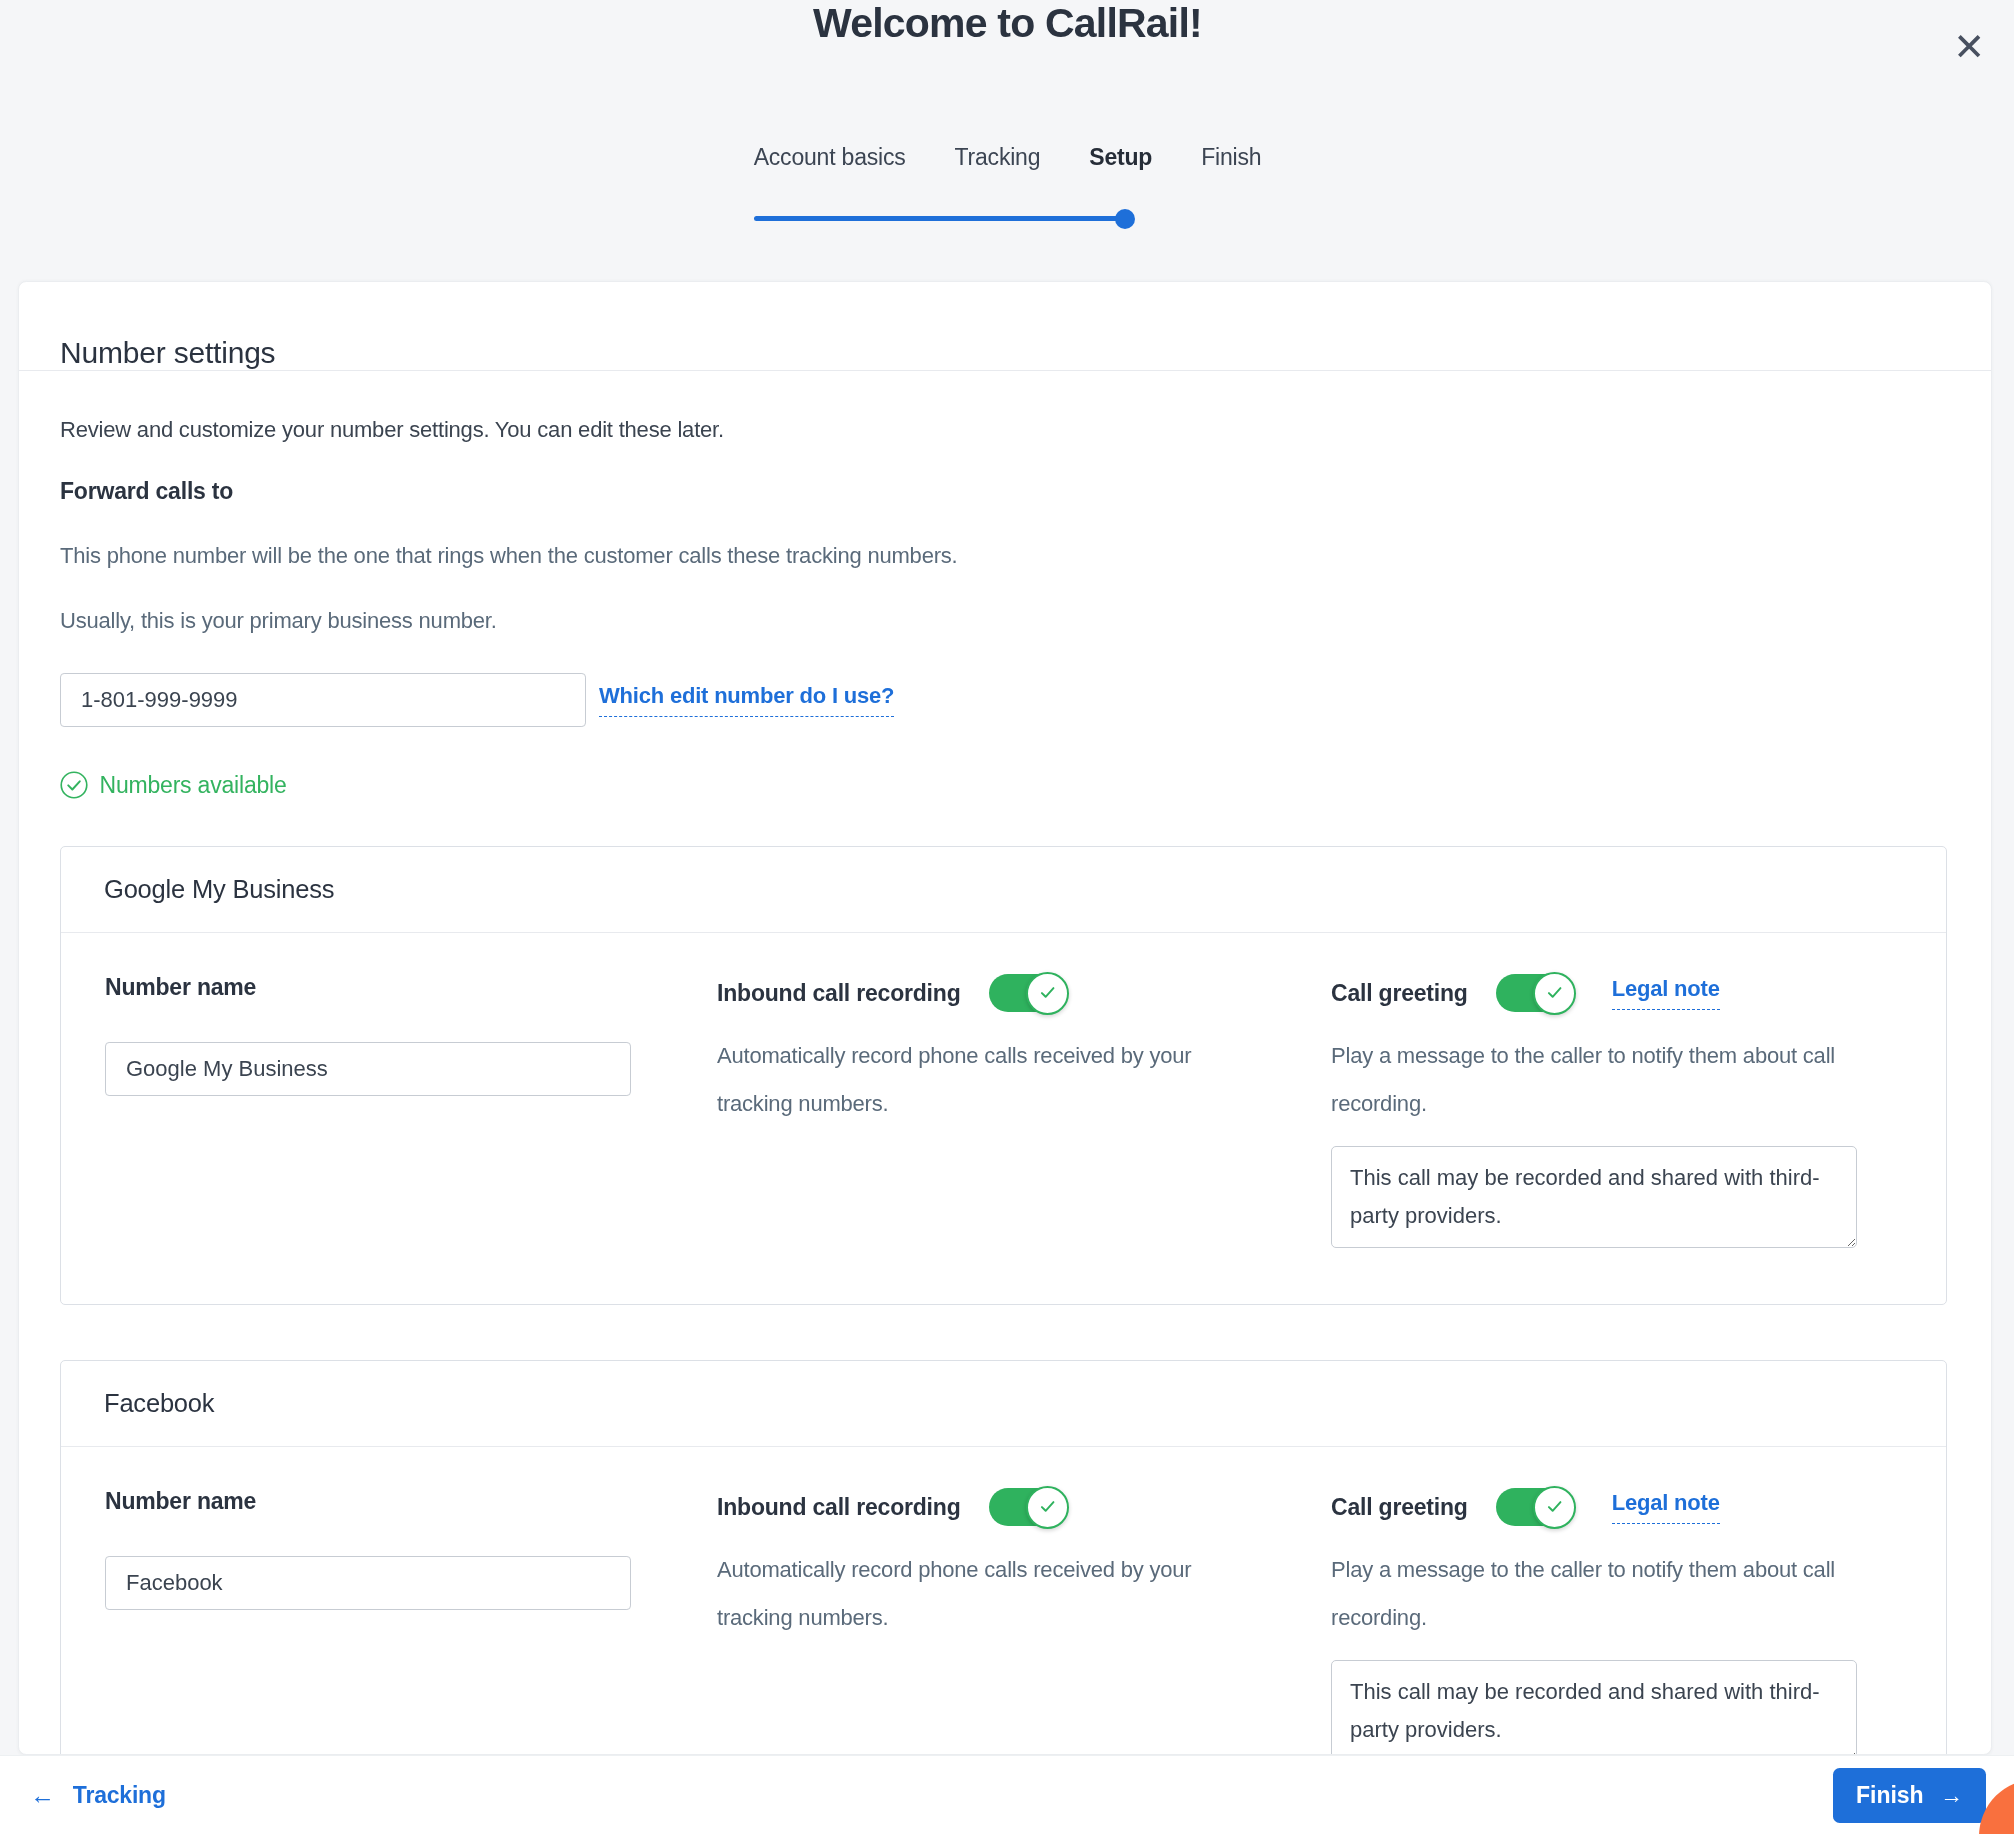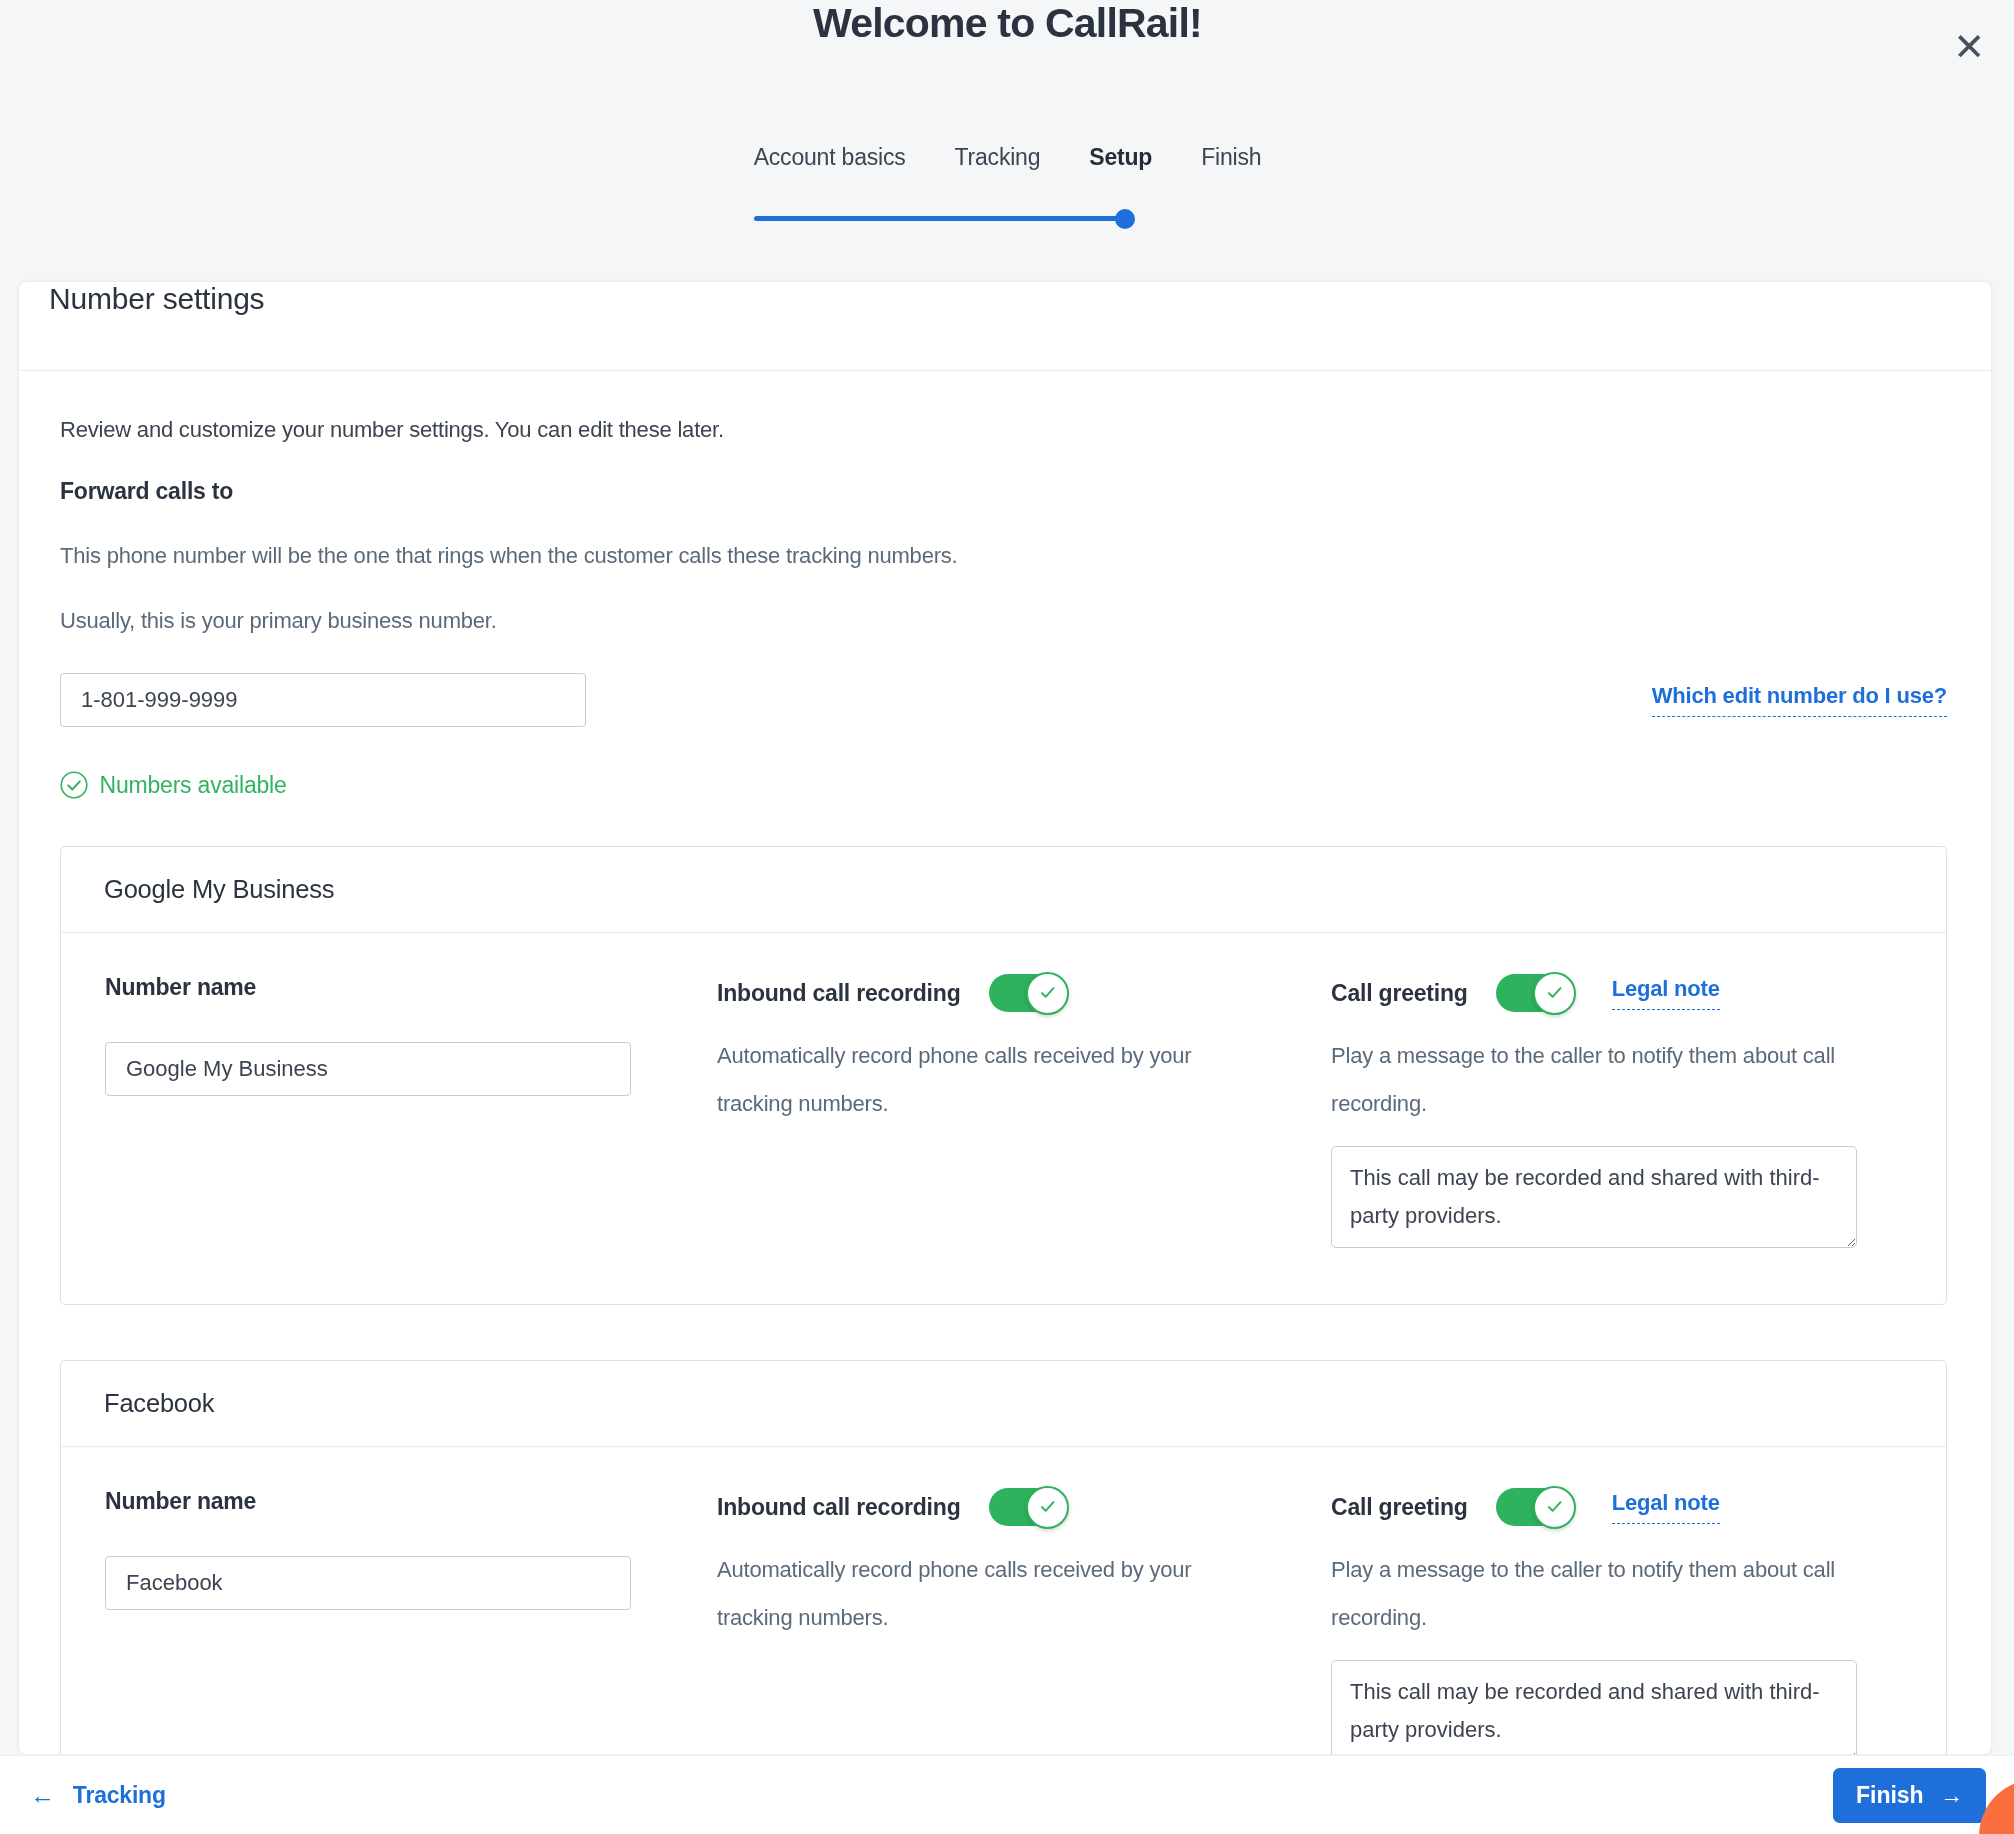--- a/index.html
+++ b/index.html
@@ -35,32 +35,32 @@
     width:20px; height:20px; border-radius:50%; background:#1e6fd9;
   }
   
   .card {
     position:absolute; left:18px; right:23px; top:281px; height:1474px;
     background:#ffffff; border:0.8px solid #ebedf0; border-radius:8.2px;
     box-shadow:0 0.8px 3.3px rgba(40,50,60,0.05);
     overflow:hidden;
   }
   .card-header {
-    height:89px; display:flex; align-items:flex-start; padding-left:30px;
+    height:89px; display:flex; align-items:flex-end; padding-left:41px;
     border-bottom:0.8px solid #e8eaee;
   }
   .card-title { font-size:30px; font-weight:400; color:#2b3340; }
   .card-body { padding:46px 44px 0 41px; }
   .intro { font-size:22px; color:#3b4450; }
   .field-label { font-size:23px; font-weight:700; color:#2b3340; }
   .fwd-label { margin-top:35px; }
   .fwd-desc {
     margin-top:18px; font-size:22px; line-height:65px; color:#5a6a7a; max-width:954px;
   }
-  .phone-row { margin-top:20px; display:flex; align-items:center; gap:13px;justify-content:space-between; }
+  .phone-row { margin-top:20px; display:flex; align-items:center; gap:13px; }
   .text-input {
     width:526px; height:54px; border:0.8px solid #c7ccd3; border-radius:4.1px;
     font-family:"Liberation Sans", sans-serif; font-size:22px; color:#3b4450;
     padding:0 20px; background:#fff; outline:none;
   }
   .link-dashed {
     font-size:22px; font-weight:700; color:#1e6fd9; text-decoration:none;
     border-bottom:1.6px dashed #1e6fd9; padding-bottom:6.6px; cursor:pointer; white-space:nowrap;
   }
   .status-row { margin-top:44px; display:flex; align-items:center; gap:11.5px; }

